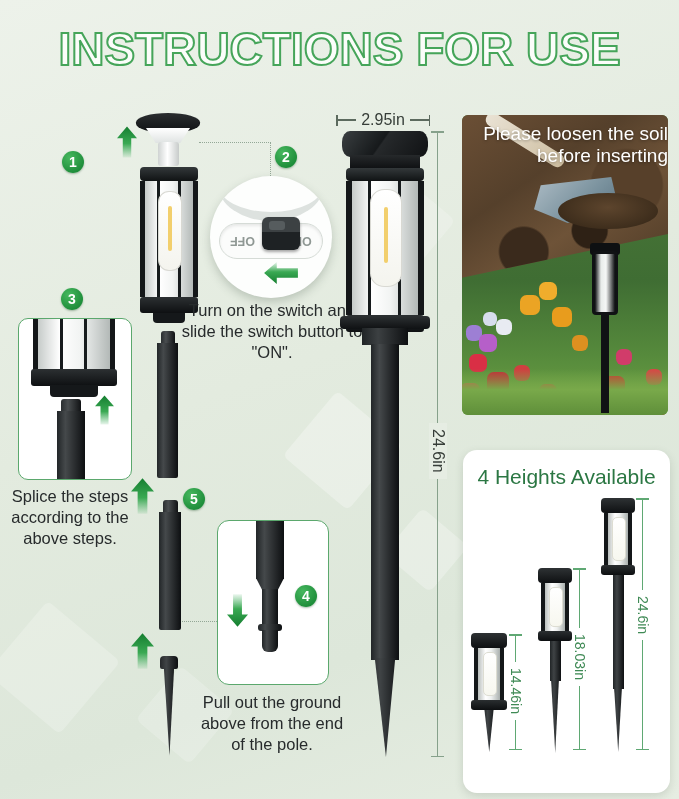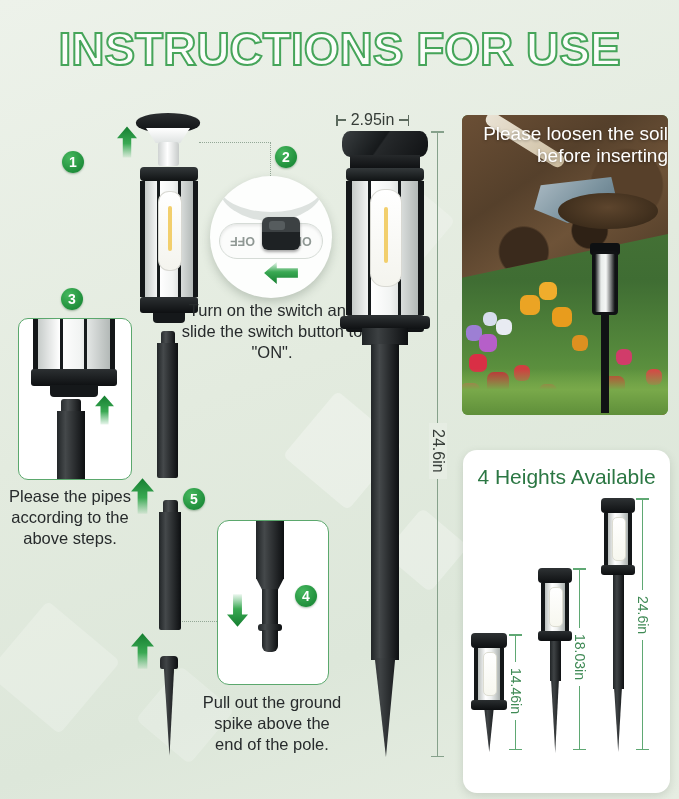--- a/index.html
+++ b/index.html
@@ -196,21 +196,21 @@
     <div class="lb-bot" style="position:absolute;left:12px;top:50px;width:86px;height:17px;border-radius:3px;"></div>
     <div class="stub" style="position:absolute;left:31px;top:66px;width:48px;height:12px;"></div>
     <div class="pole-tip" style="left:42px;top:80px;width:20px;height:13px;"></div>
     <div class="pole" style="left:38px;top:92px;width:28px;height:70px;"></div>
     <div class="arrow" style="left:76px;top:72px;">
       <svg width="19" height="38" viewBox="0 0 26 40">
           <path d="M13 0 L26 15 H18.5 V40 H7.5 V15 H0 Z" fill="url(#agrad)"></path>
         </svg>
     </div>
   </div>
-  <div class="step-text" style="left:4px;top:486px;width:132px;">Please the pipes according to the above steps.</div>
+  <div class="step-text" style="left:4px;top:486px;width:132px;">Splice the steps according to the above steps.</div>
 
   <div class="pole-tip" style="left:161px;top:331px;width:14px;height:13px;"></div>
   <div class="pole" style="left:157px;top:343px;width:21px;height:135px;border-radius:0 0 2px 2px;"></div>
   <div class="arrow" style="left:131px;top:474px;">
     <svg width="23" height="44" viewBox="0 0 26 40">
         <path d="M13 0 L26 15 H18.5 V40 H7.5 V15 H0 Z" fill="url(#agrad)"></path>
       </svg>
   </div>
   <div class="num" style="left:183px;top:488px;">5</div>
   <div class="pole-tip" style="left:163px;top:500px;width:15px;height:13px;"></div>
@@ -230,23 +230,23 @@
     <div class="pole" style="left:44px;top:68px;width:16px;height:36px;"></div>
     <div class="pole" style="left:40px;top:103px;width:24px;height:7px;border-radius:3px;"></div>
     <div class="pole" style="left:44px;top:109px;width:16px;height:22px;border-radius:0 0 6px 6px;"></div>
     <div class="arrow" style="left:9px;top:66px;">
       <svg width="21" height="47" viewBox="0 0 26 40" style="transform:rotate(180deg);">
           <path d="M13 0 L26 15 H18.5 V40 H7.5 V15 H0 Z" fill="url(#agrad)"></path>
         </svg>
     </div>
     <div class="num" style="left:77px;top:64px;">4</div>
   </div>
-  <div class="step-text" style="left:200px;top:692px;width:144px;">Pull out the ground spike above the end of the pole.</div>
-
-  <div class="dim-row" style="left:336px;top:111px;width:73px;">
+  <div class="step-text" style="left:200px;top:692px;width:144px;">Pull out the ground above from the end of the pole.</div>
+
+  <div class="dim-row" style="left:336px;top:111px;width:94px;">
     <div class="tick"></div>
       <div class="seg"></div>
     <div class="lbl">2.95in</div>
     <div class="seg"></div>
       <div class="tick"></div>
   </div>
   <div style="position:absolute;left:342px;top:131px;width:86px;height:26px;border-radius:8px/11px;
        background:linear-gradient(125deg,#3a3f41 0%,#16191b 45%,#26292b 47%,#101214 100%);"></div>
   <div style="position:absolute;left:350px;top:155px;width:70px;height:14px;background:linear-gradient(180deg,#26292b,#0e1012);"></div>
   <div class="lampbody" style="left:346px;top:168px;width:78px;">

